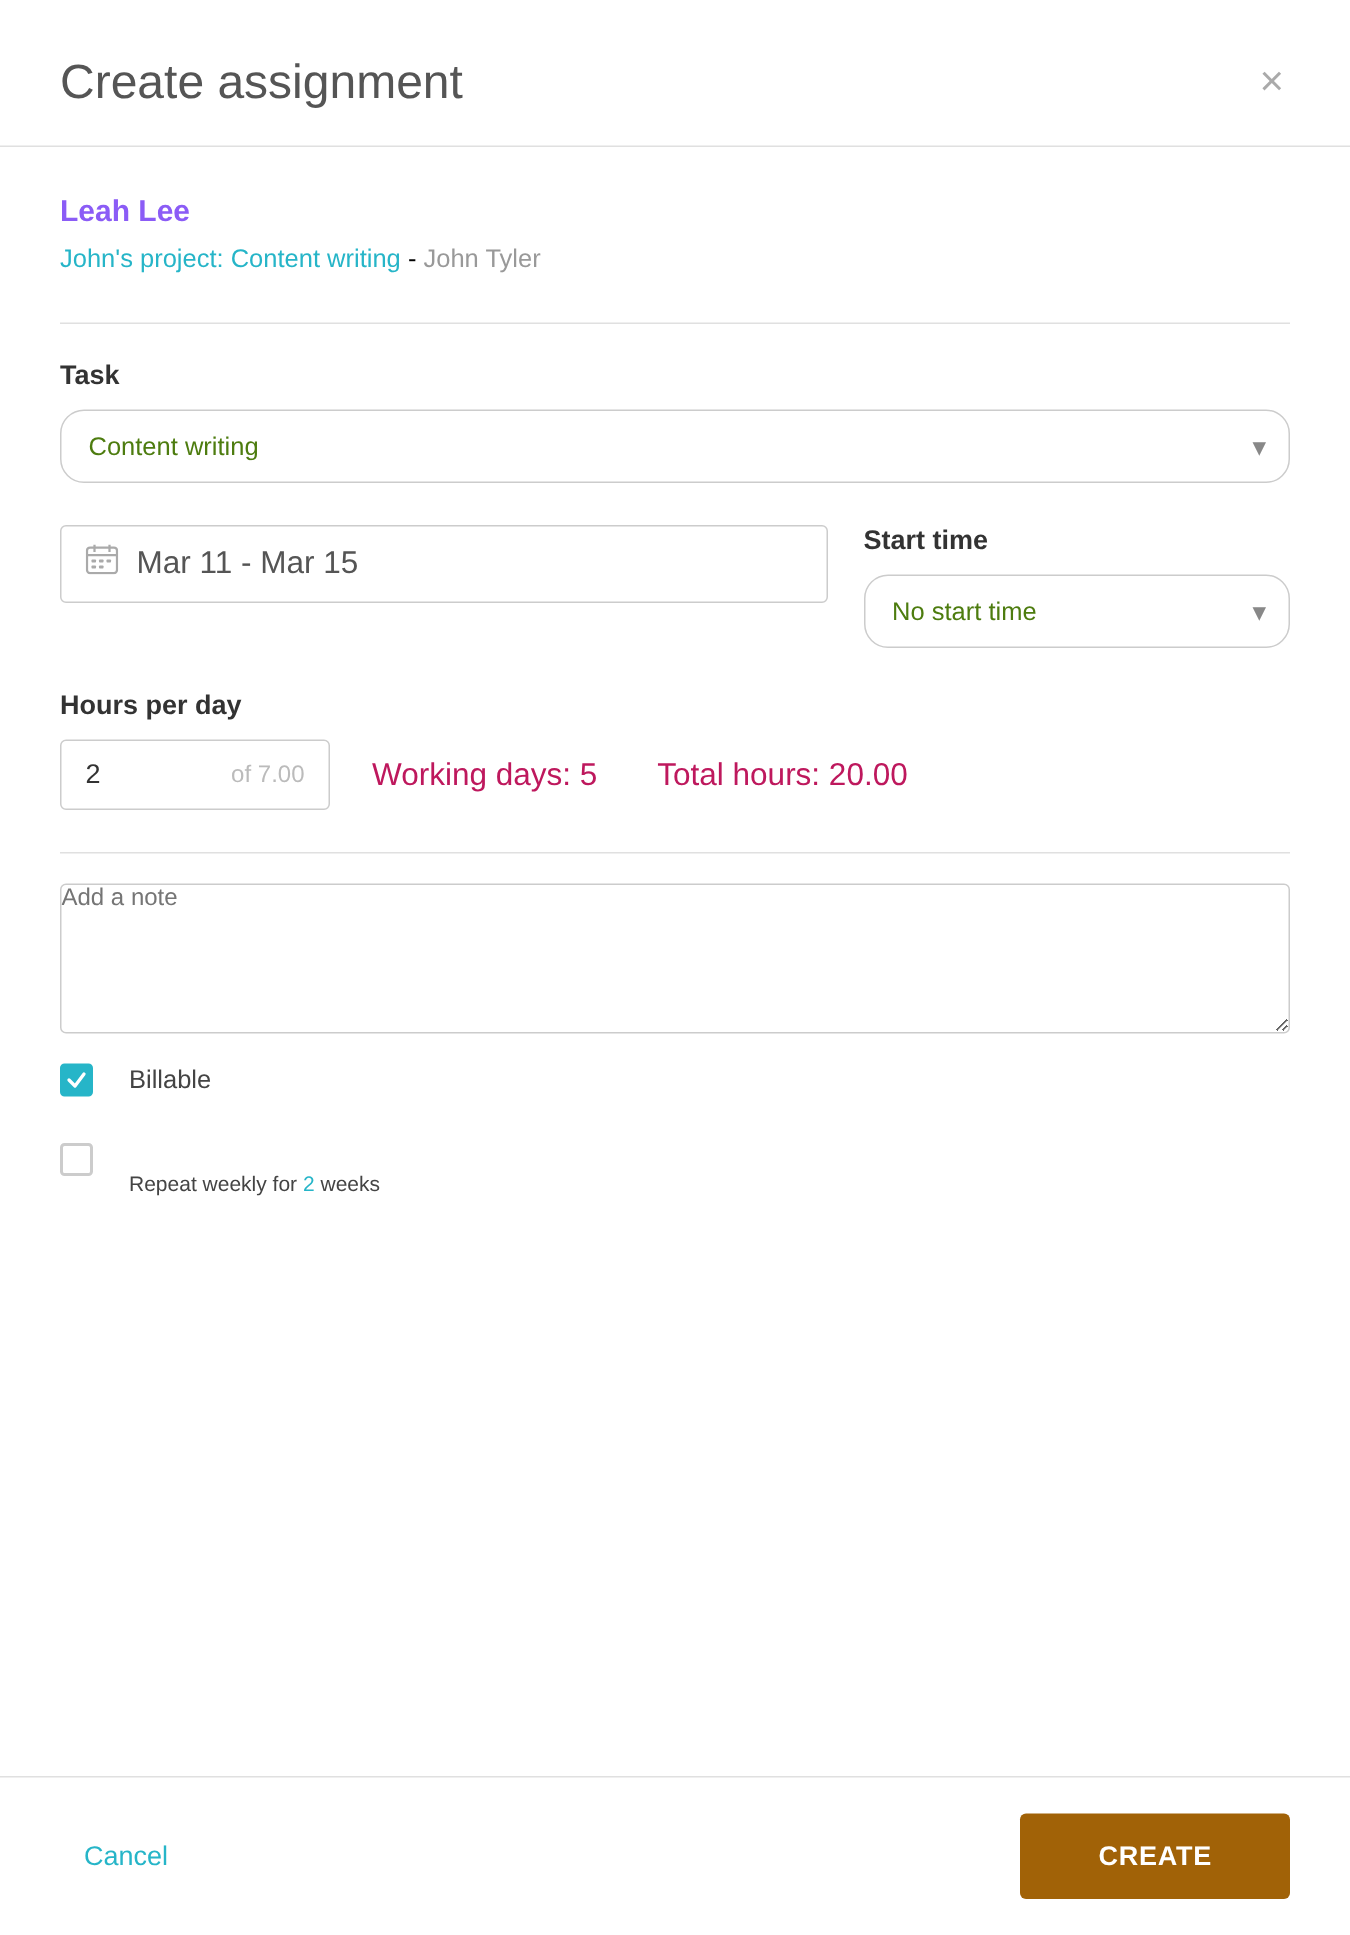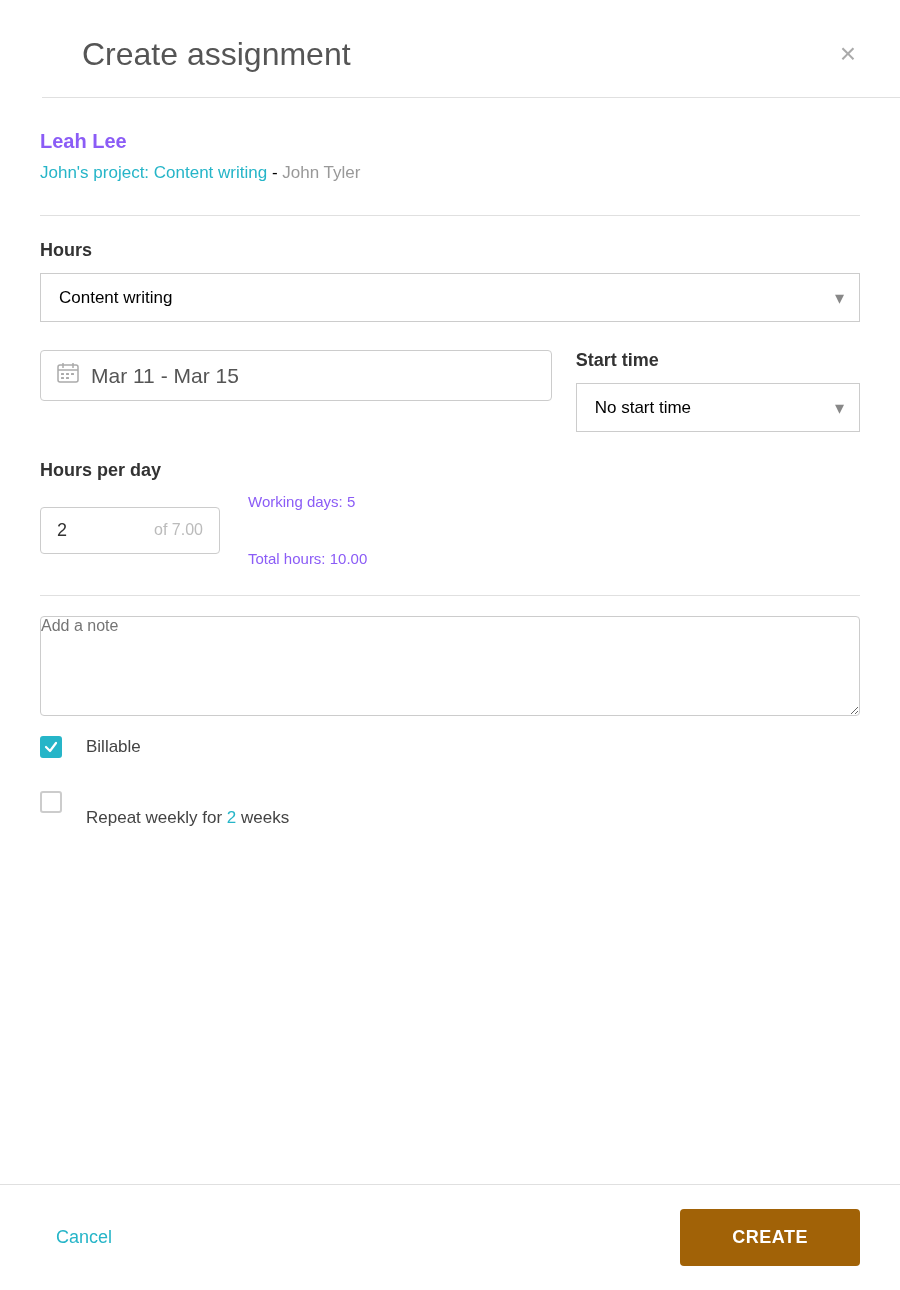--- a/index.html
+++ b/index.html
@@ -25,21 +25,20 @@
       display: flex;
       flex-direction: column;
     }
 
     .dialog-header {
       padding: 36px 40px 24px 40px;
       display: flex;
       justify-content: space-between;
       align-items: flex-start;
       border-bottom: 1px solid #e0e0e0;
-      margin-left: 42px;
     }
 
     .dialog-title {
       font-size: 32px;
       font-weight: 400;
       color: #555;
     }
 
     .close-btn {
       background: none;
@@ -96,23 +95,23 @@
     .select-wrapper {
       position: relative;
       width: 100%;
       margin-bottom: 28px;
     }
 
     .select-control {
       width: 100%;
       padding: 14px 18px;
       border: 1px solid #ccc;
-      border-radius: 0;
+      border-radius: 16px;
       font-size: 17px;
-      color: #000000;
+      color: #4d7c0f;
       appearance: none;
       background: #fff;
       cursor: pointer;
     }
 
     .select-arrow {
       position: absolute;
       right: 16px;
       top: 50%;
       transform: translateY(-50%);
@@ -206,23 +205,22 @@
 
     .hours-max {
       font-size: 16px;
       color: #bbb;
       margin-left: auto;
     }
 
     .hours-meta {
       display: flex;
       gap: 40px;
-      font-size: 15px;
-      color: #8b5cf6;
-      flex-direction: column;
+      font-size: 21px;
+      color: #be185d;
     }
 
     .divider2 {
       height: 1px;
       background: #e0e0e0;
       margin: 4px 0 20px 0;
     }
 
     .note-textarea {
       width: 100%;
@@ -272,21 +270,21 @@
       cursor: pointer;
       flex-shrink: 0;
     }
 
     .checkbox-label {
       font-size: 17px;
       color: #444;
     }
 
     .repeat-text {
-      font-size: 17px;
+      font-size: 14px;
       color: #444;
       margin-top: 32px;
     }
 
     .repeat-num {
       color: #26b5c8;
       font-weight: 500;
     }
 
     .dialog-footer {
@@ -332,21 +330,21 @@
   <div class="dialog-body">
 
     <div class="person-name">Leah Lee</div>
 
     <div class="project-line">
       <span class="project-link">John's project: Content writing</span><span> - </span><span class="project-owner">John Tyler</span>
     </div>
 
     <div class="divider"></div>
 
-    <div class="field-label">Hours</div>
+    <div class="field-label">Task</div>
     <div class="select-wrapper">
       <select class="select-control">
         <option>Content writing</option>
         <option>Research</option>
         <option>Editing</option>
         <option>Publishing</option>
       </select>
       <span class="select-arrow">▾</span>
     </div>
 
@@ -387,21 +385,21 @@
 
     <div class="hours-section">
       <div class="field-label">Hours per day</div>
       <div class="hours-row">
         <div class="hours-input-wrapper">
           <span class="hours-value">2</span>
           <span class="hours-max">of 7.00</span>
         </div>
         <div class="hours-meta">
           <span>Working days: 5</span>
-          <span>Total hours: 10.00</span>
+          <span>Total hours: 20.00</span>
         </div>
       </div>
     </div>
 
     <div class="divider2"></div>
 
     <textarea class="note-textarea" placeholder="Add a note" style=""></textarea>
 
     <div class="checkbox-row">
       <div class="checkbox-styled">

